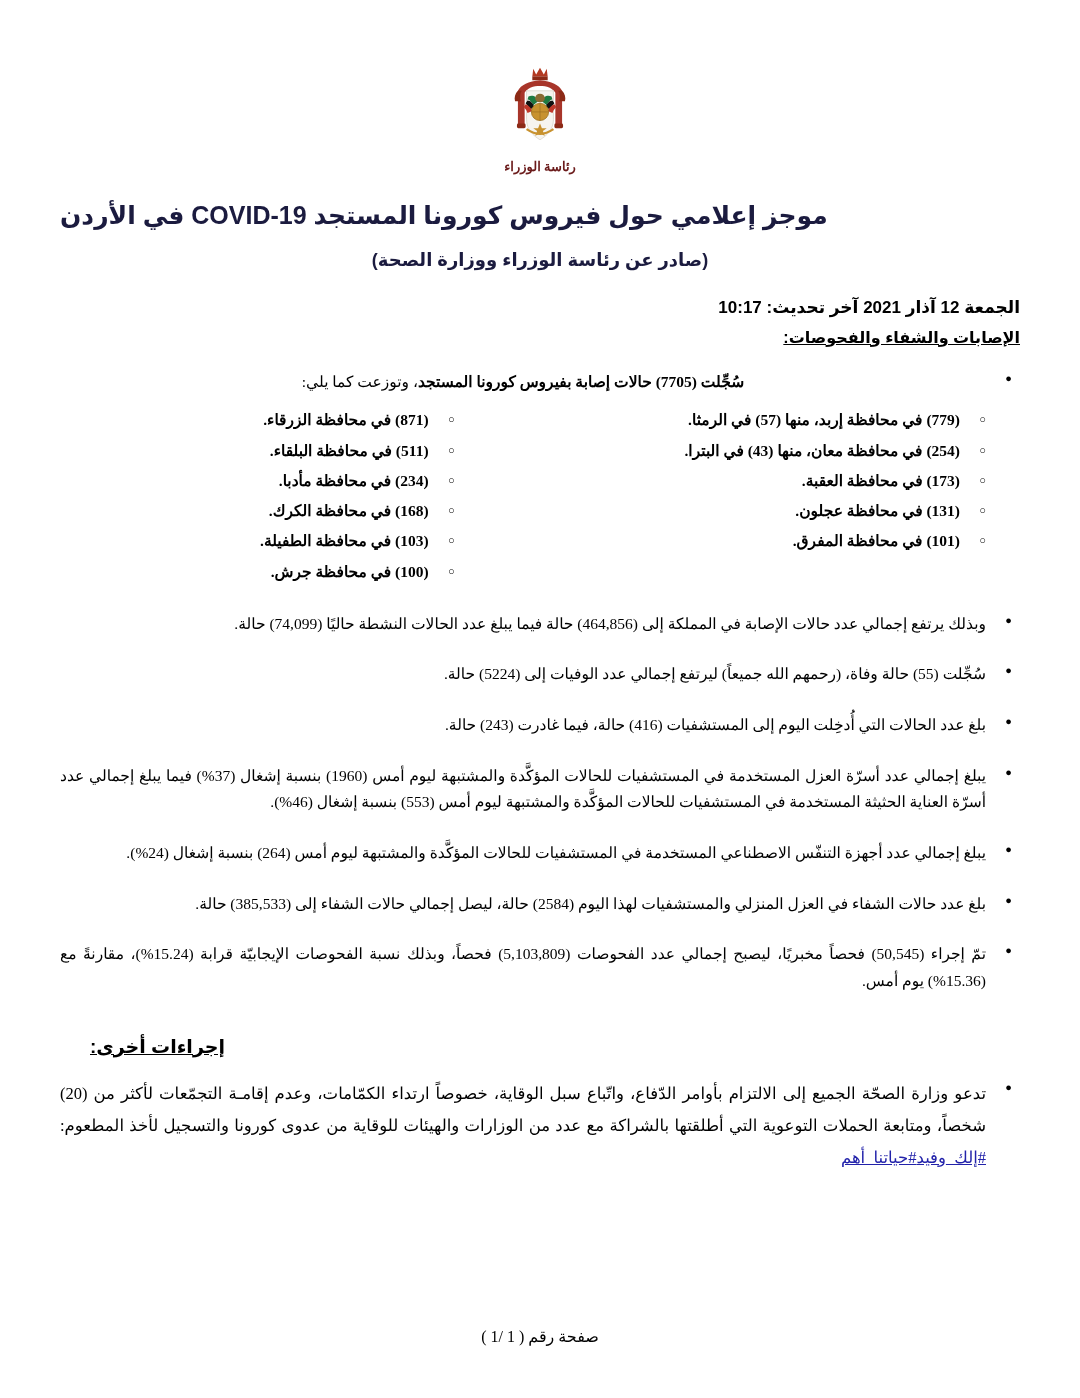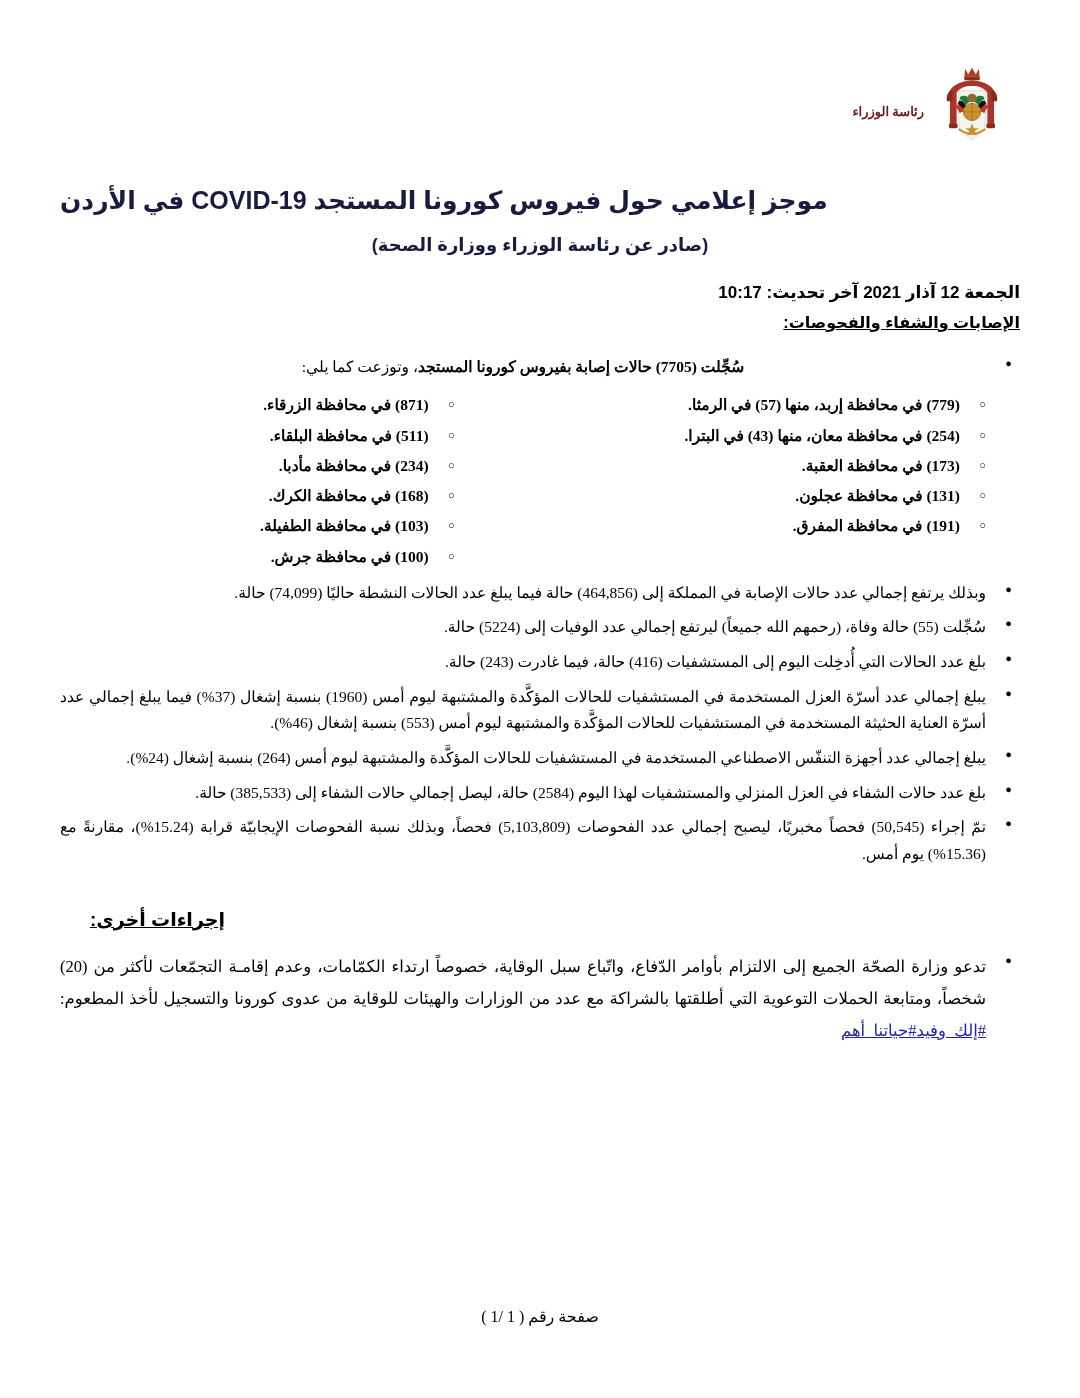--- a/index.html
+++ b/index.html
@@ -20,21 +20,21 @@
     width: 1080px;
     height: 1398px;
     box-sizing: border-box;
     padding: 0 60px;
     position: relative;
   }
 
   
   .emblem-wrap {
     display: flex;
-    flex-direction: row;
+    flex-direction: column;
     align-items: center;
     padding-top: 62px;
   }
   .emblem {
     width: 96px;
     height: 96px;
     display: block;
   }
   .emblem-caption {
     margin-top: 2px;
@@ -93,21 +93,21 @@
   
   ul.lvl1 {
     list-style: none;
     margin: 0;
     padding: 0;
     direction: rtl;
   }
   ul.lvl1 > li {
     position: relative;
     padding-right: 34px;
-    margin-top: 8px;
+    margin-top: 24px;
     font-size: 15.5px;
     line-height: 1.72;
     text-align: justify;
     text-align-last: right;
   }
   ul.lvl1 > li::before {
     content: "\25CF";
     position: absolute;
     right: 8px;
     top: -1px;
@@ -181,21 +181,21 @@
     text-decoration: underline;
     direction: rtl;
     unicode-bidi: isolate;
   }
 
   
   .footer {
     position: absolute;
     left: 0;
     right: 0;
-    bottom: 72px;
+    bottom: 52px;
     text-align: center;
     font-size: 16px;
     direction: rtl;
   }
 </style>
 </head>
 <body>
 
 <div class="page">
 
@@ -248,21 +248,21 @@
       <span class="b">سُجِّلت (7705) حالات إصابة بفيروس كورونا المستجد</span><span>، وتوزعت كما يلي:</span>
     </li>
   </ul>
 
   <div class="gov-grid">
     <div class="gov-col right">
       <div class="gov-item b">(779) في محافظة إربد، منها (57) في الرمثا.</div>
       <div class="gov-item b">(254) في محافظة معان، منها (43) في البترا.</div>
       <div class="gov-item b">(173) في محافظة العقبة.</div>
       <div class="gov-item b">(131) في محافظة عجلون.</div>
-      <div class="gov-item b">(191) في محافظة المفرق.</div>
+      <div class="gov-item b">(101) في محافظة المفرق.</div>
     </div>
     <div class="gov-col left">
       <div class="gov-item b">(871) في محافظة الزرقاء.</div>
       <div class="gov-item b">(511) في محافظة البلقاء.</div>
       <div class="gov-item b">(234) في محافظة مأدبا.</div>
       <div class="gov-item b">(168) في محافظة الكرك.</div>
       <div class="gov-item b">(103) في محافظة الطفيلة.</div>
       <div class="gov-item b">(100) في محافظة جرش.</div>
     </div>
   </div>

